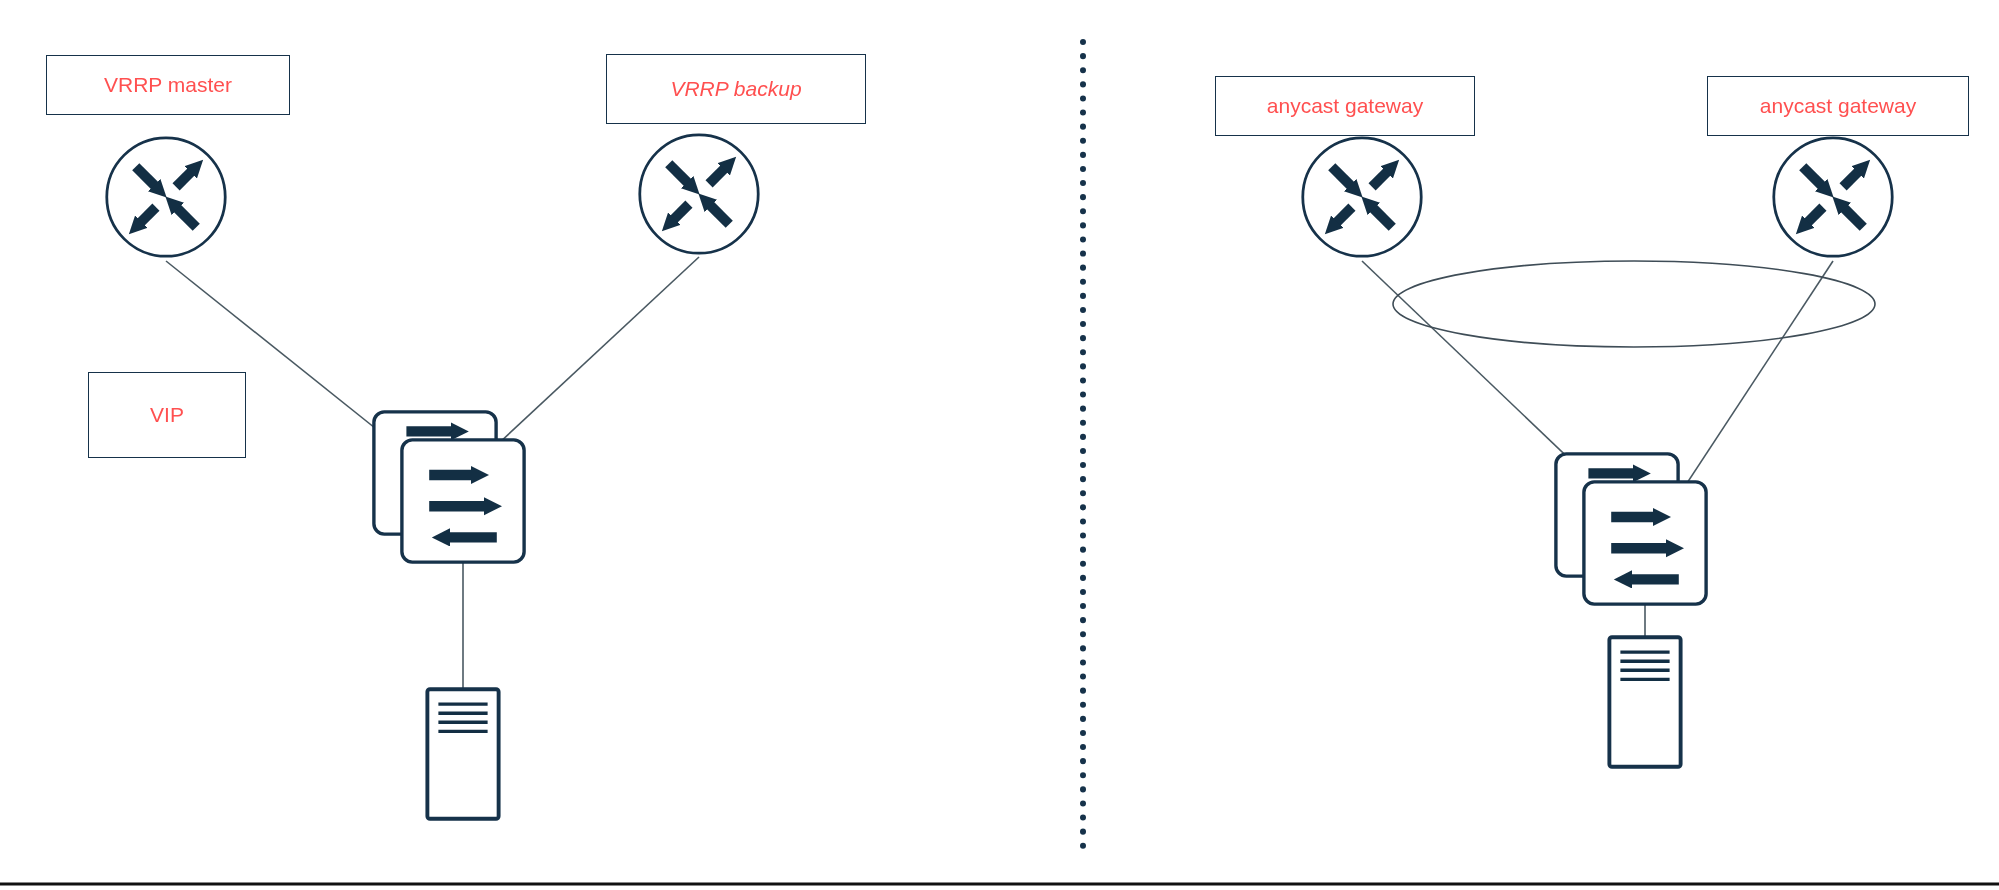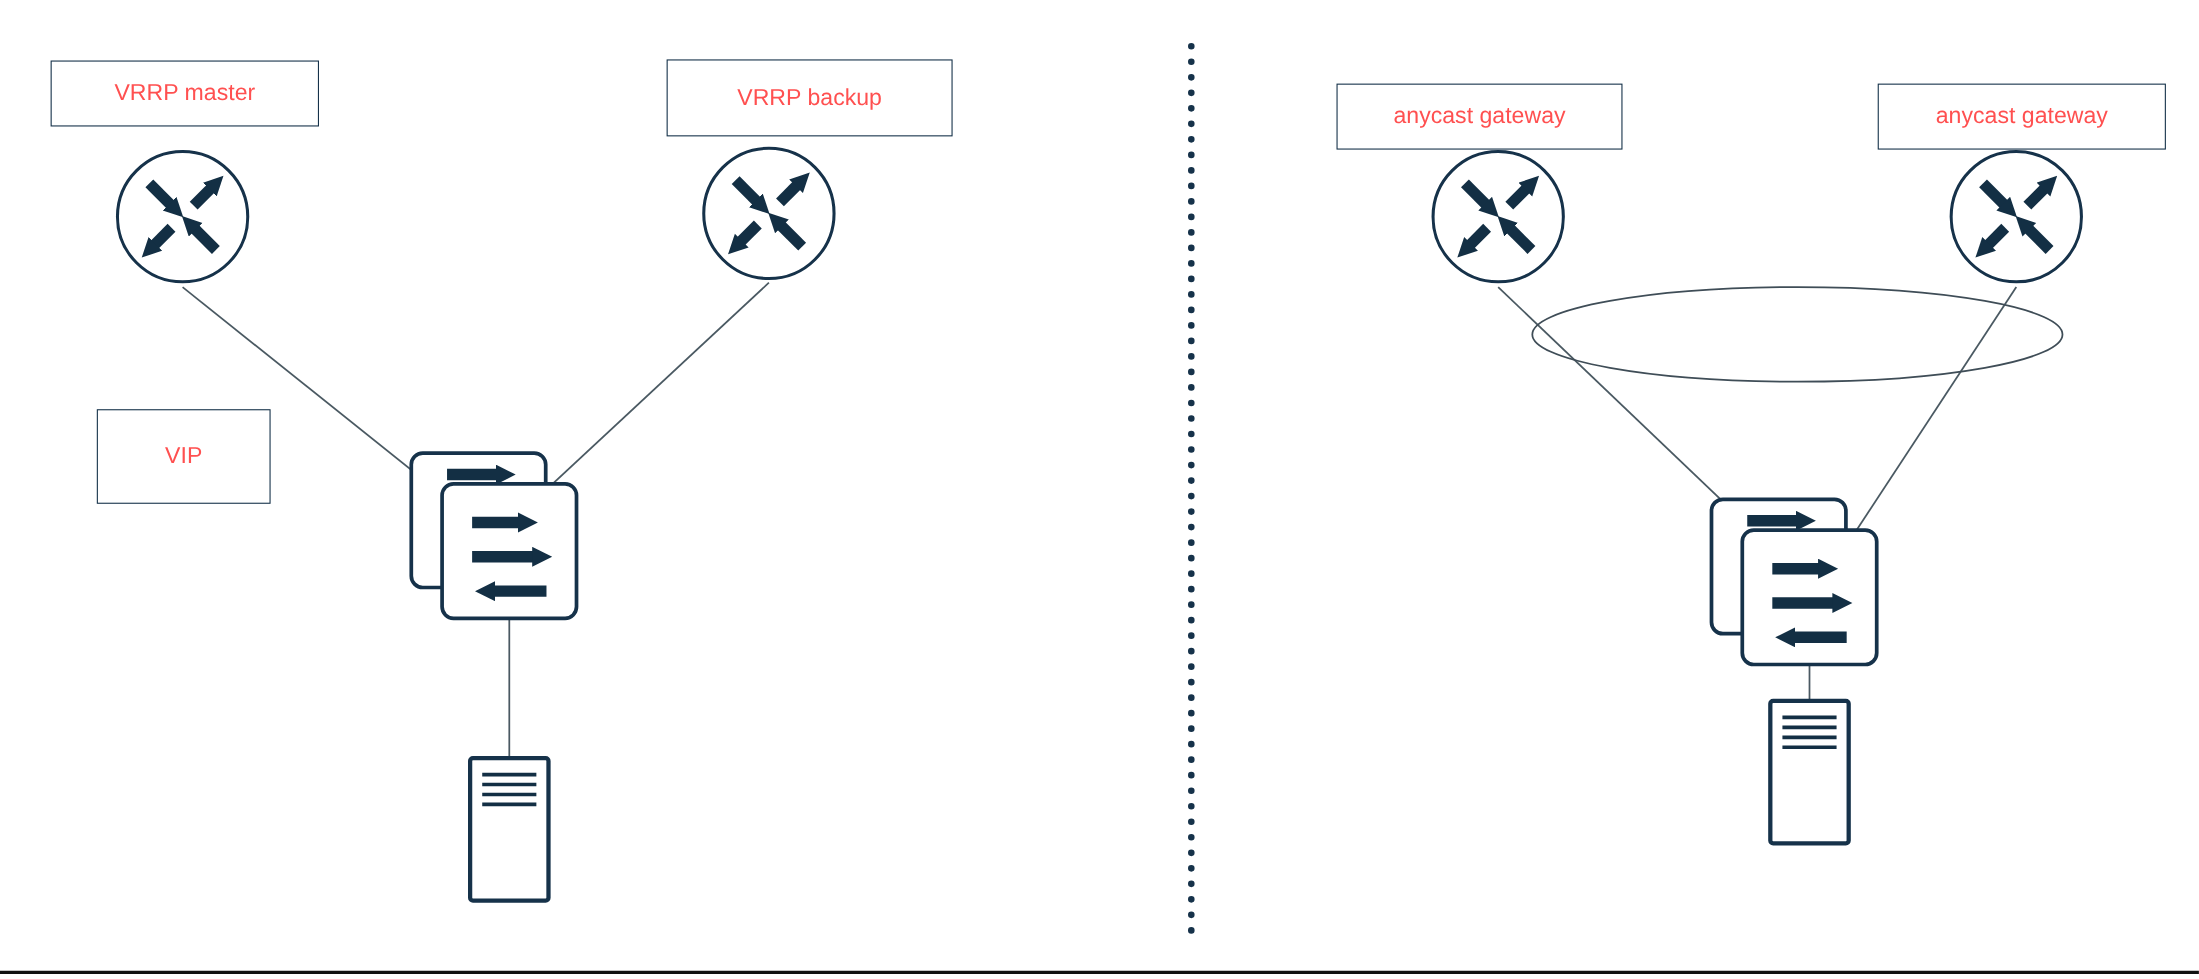--- a/index.html
+++ b/index.html
@@ -52,21 +52,21 @@
 
     <line x1="1083" y1="42" x2="1083" y2="852" stroke="#16324a" stroke-width="6" stroke-linecap="round" stroke-dasharray="0.1 14"></line>
 
     <line x1="0" y1="884" x2="1999" y2="884" stroke="#111111" stroke-width="3"></line>
   </svg>
 
   <div class="label-box" style="left:46px; top:55px; width:244px; height:60px;">
     <span>VRRP master</span>
   </div>
 
-  <div class="label-box" style="left:606px; top:54px; width:260px; height:70px;">
+  <div class="label-box" style="left:606px; top:54px; width:260px; height:70px;font-style:italic;">
     <span>VRRP backup</span>
   </div>
 
   <div class="label-box" style="left:88px; top:372px; width:158px; height:86px;">
     <span>VIP</span>
   </div>
 
   <svg class="abs" style="left:103px; top:134px;" width="126" height="126" viewBox="0 0 100 100">
     <circle cx="50" cy="50" r="47" fill="#ffffff" stroke="#16324a" stroke-width="2.2"></circle>
     <g stroke="#132f44" stroke-width="8">

